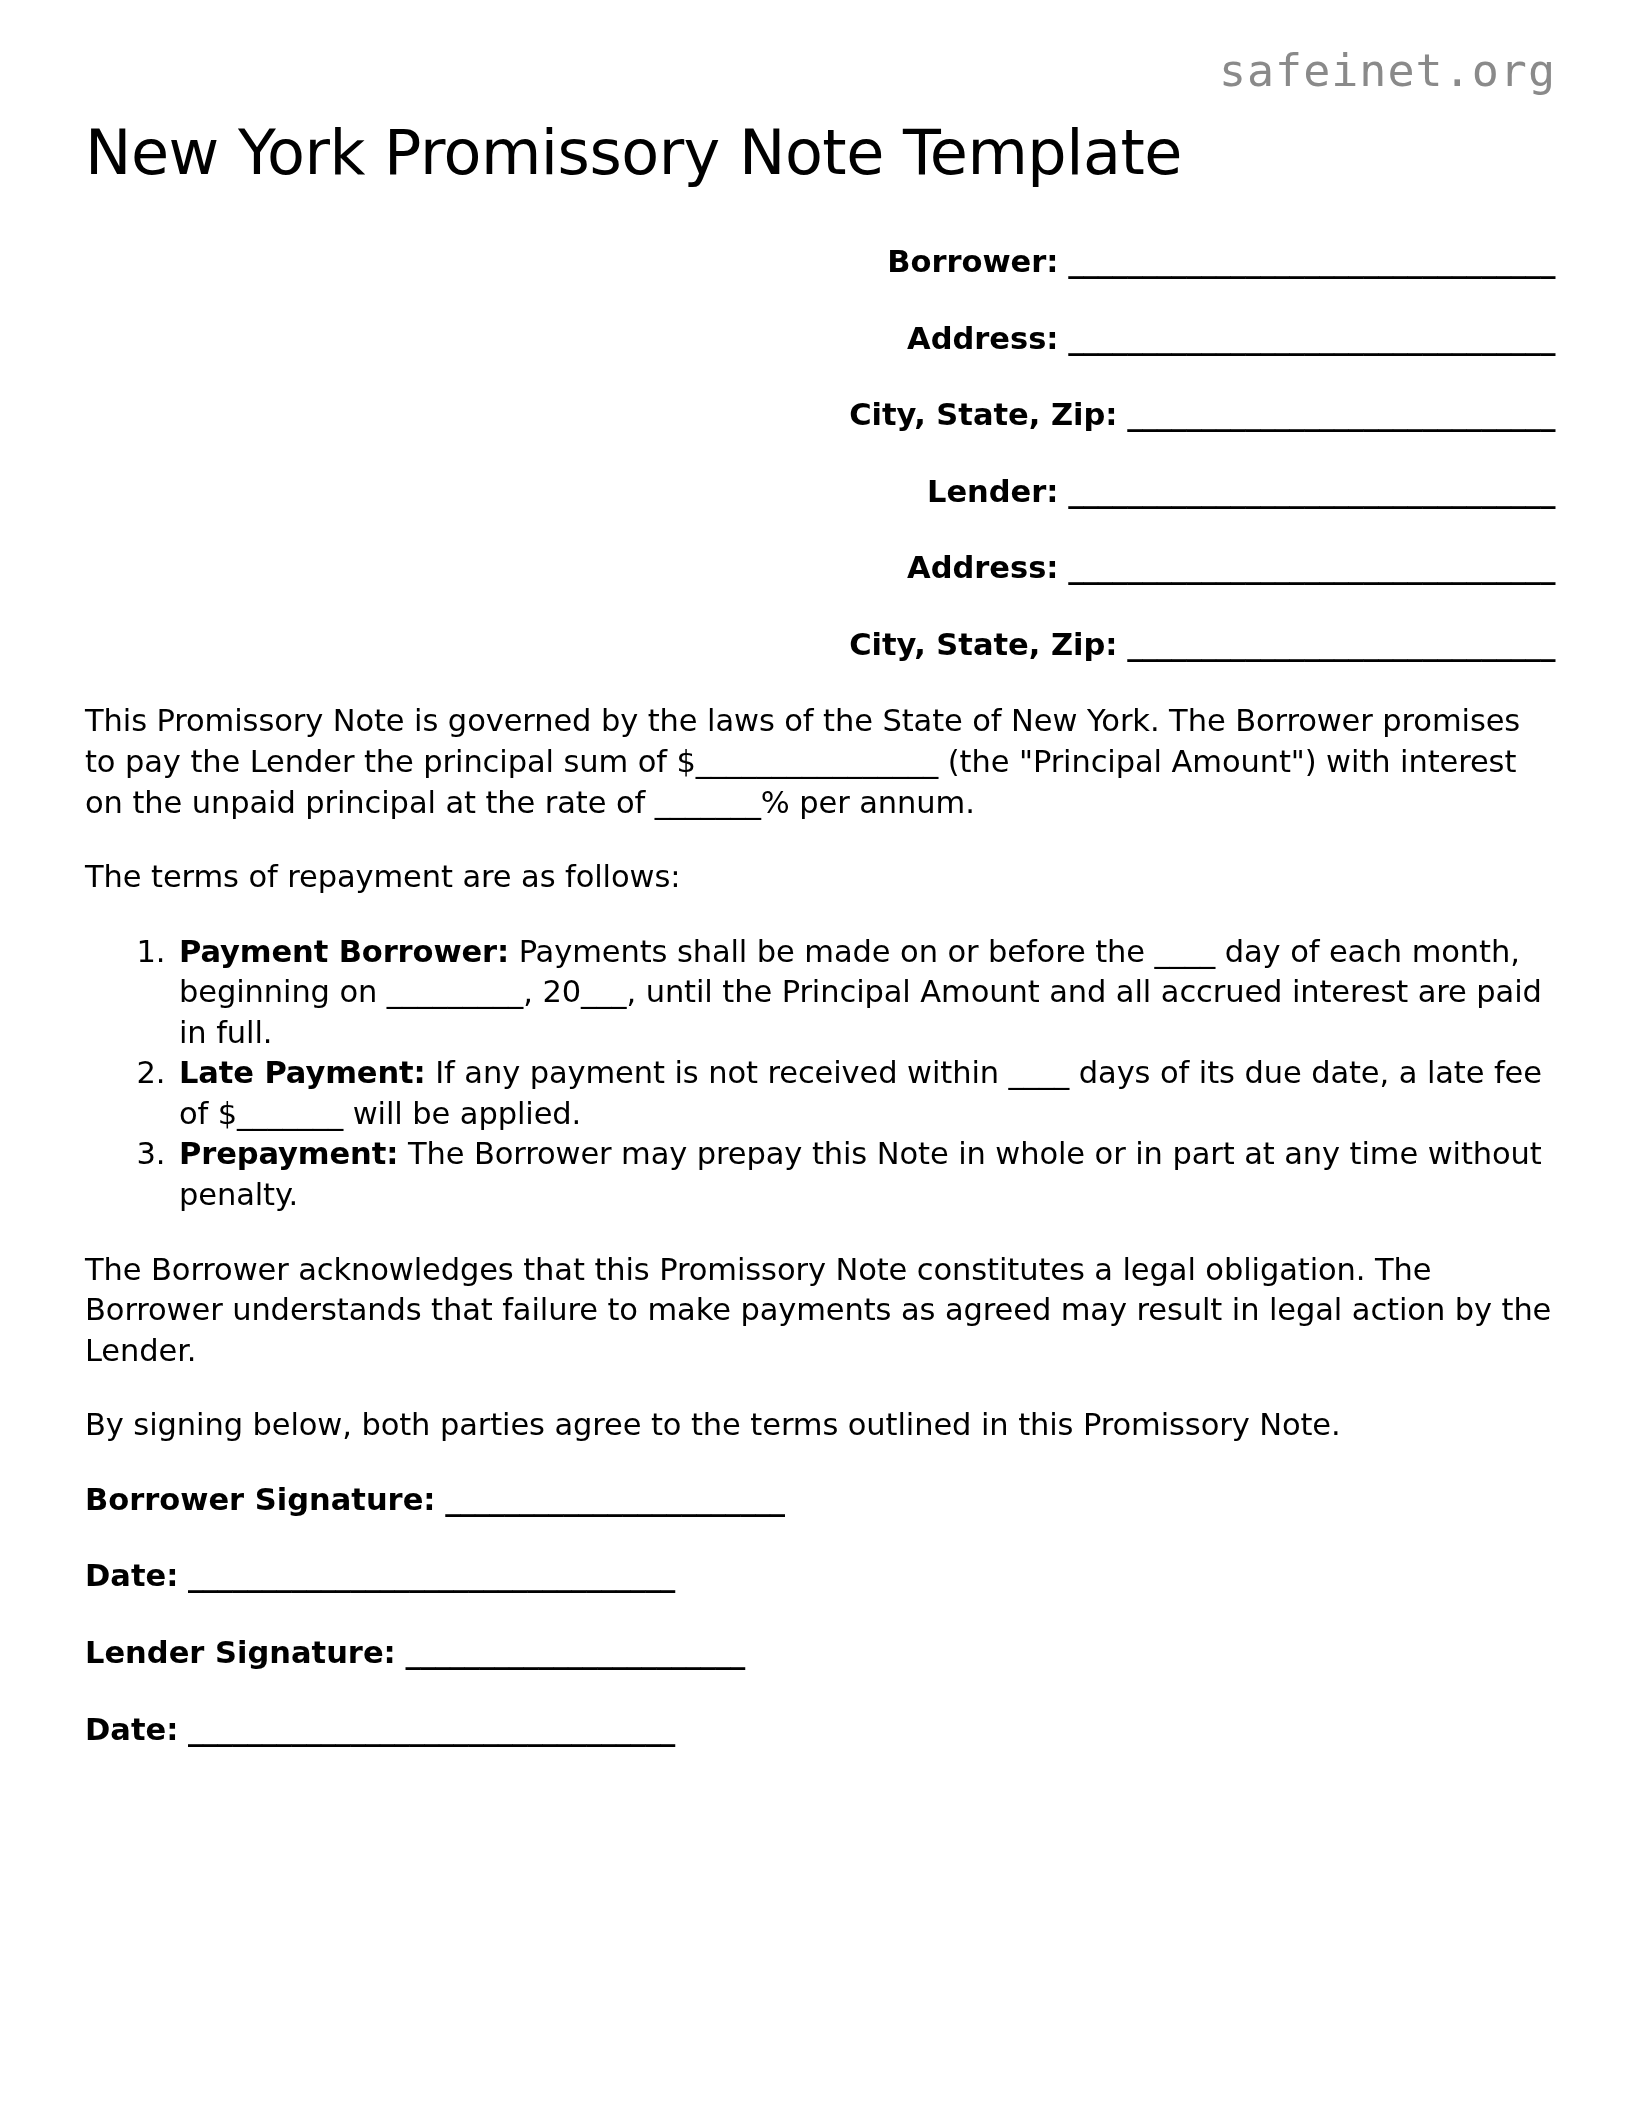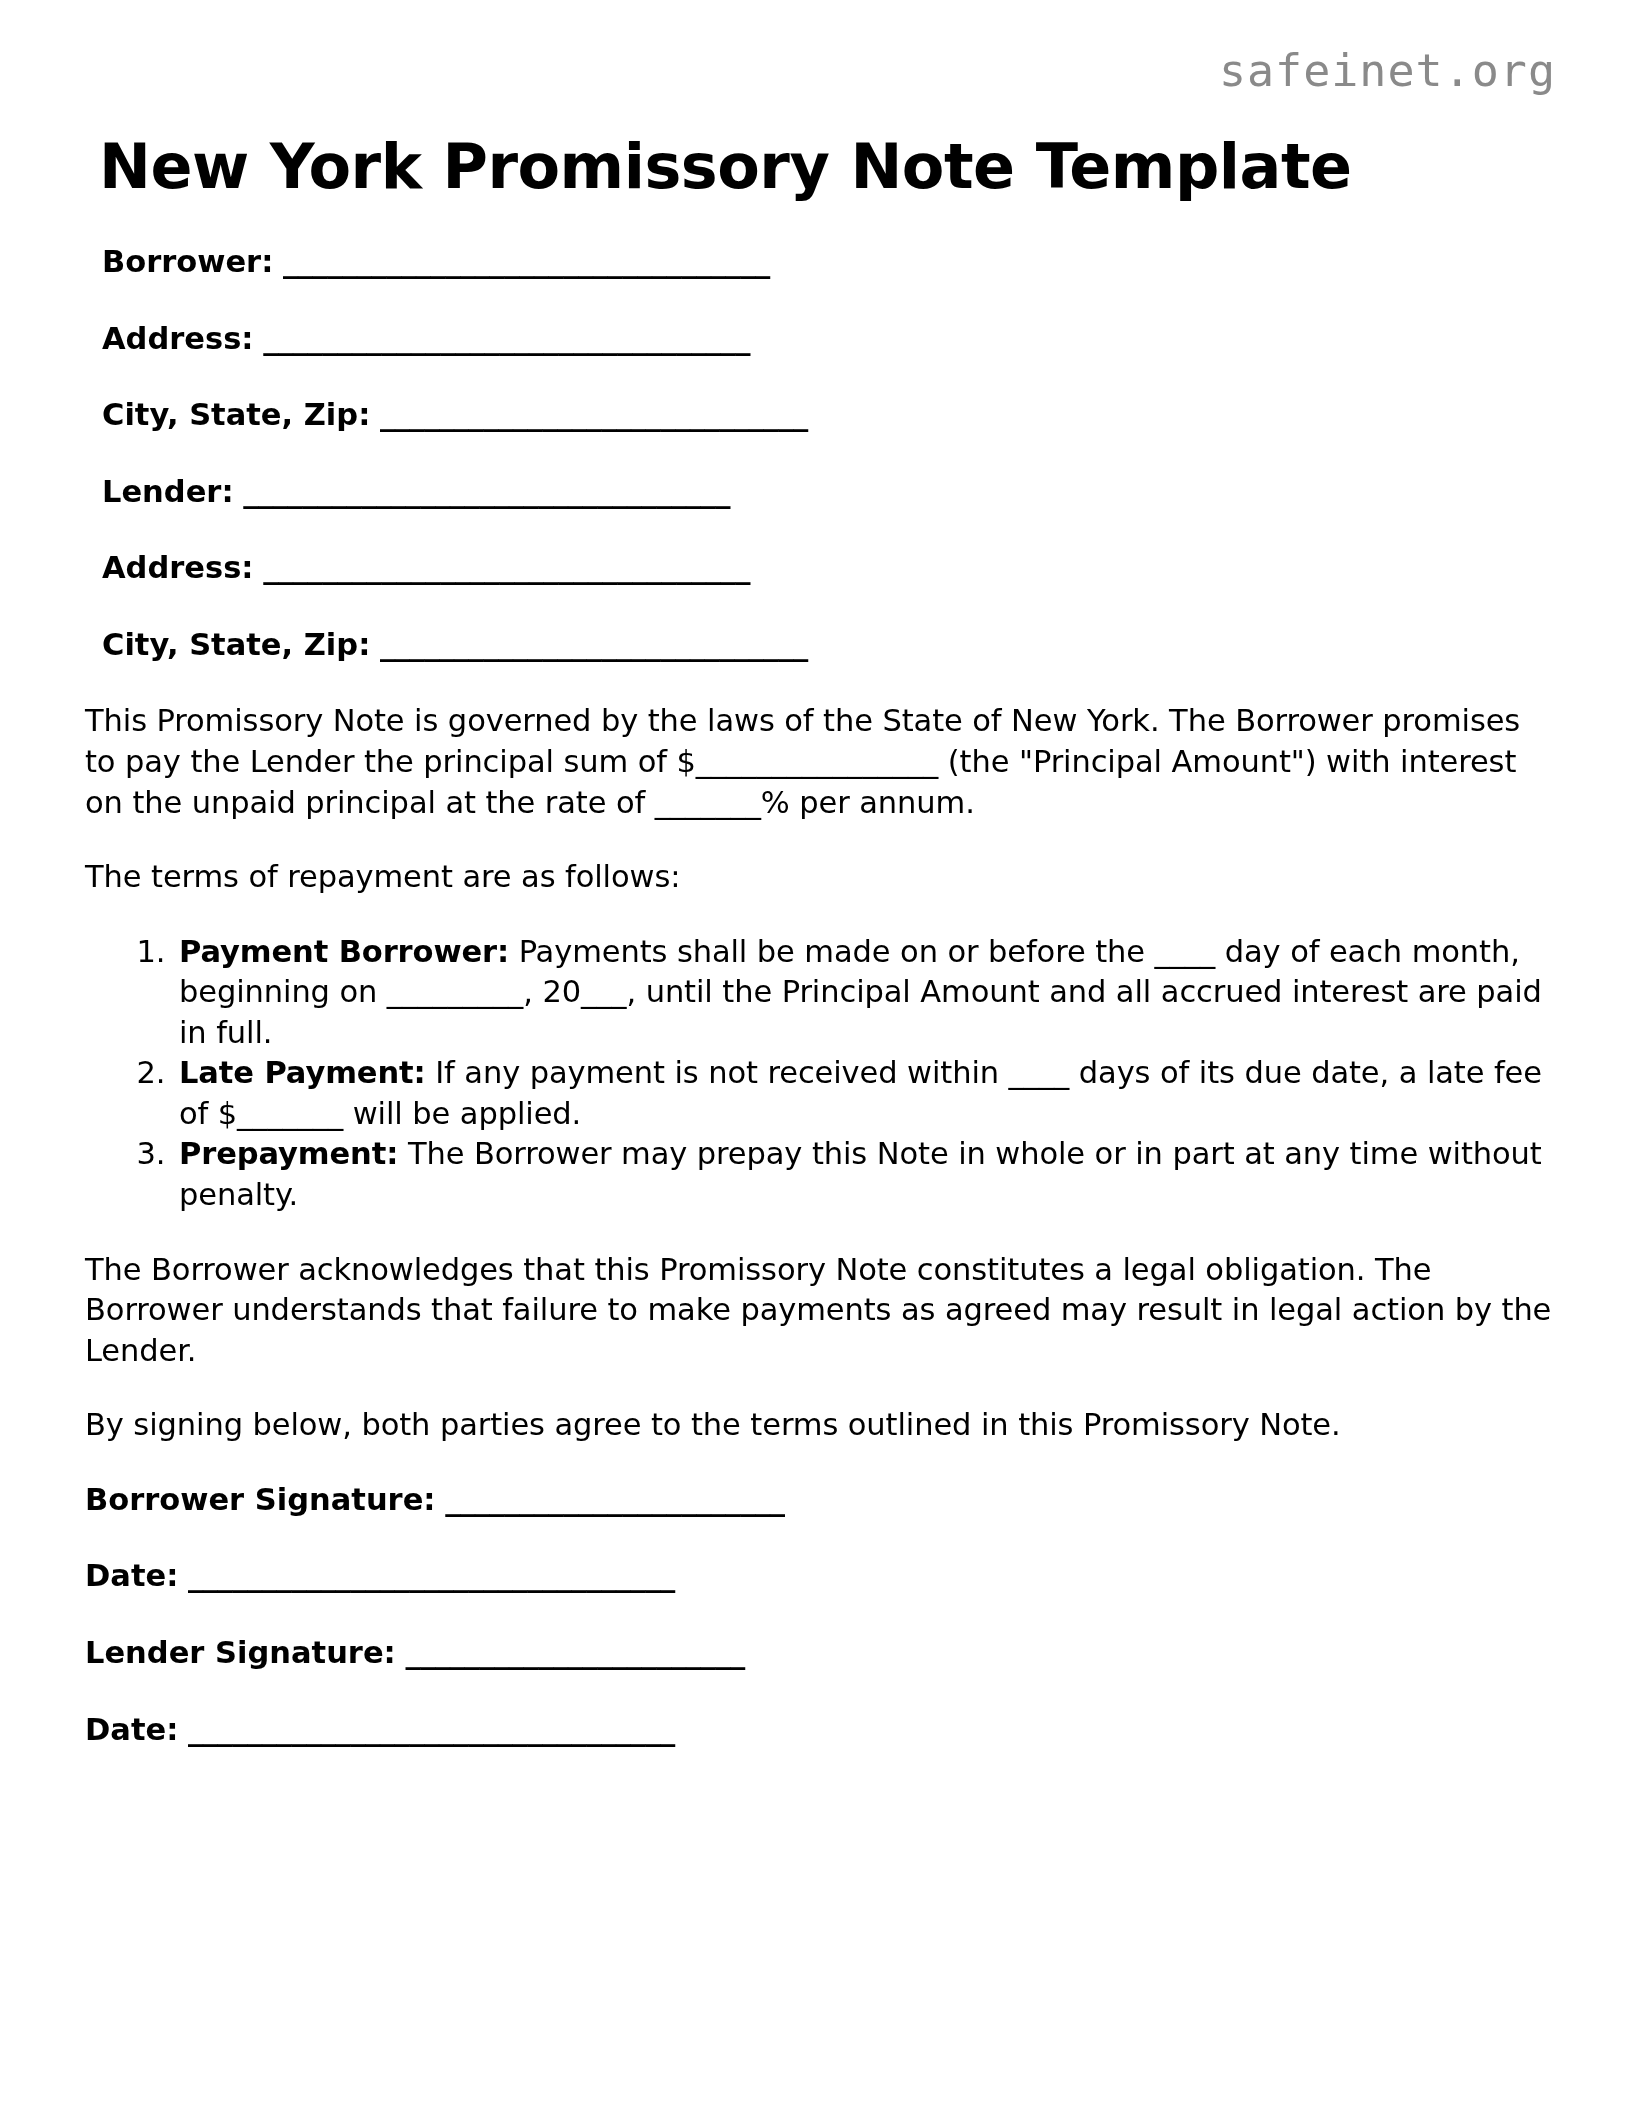--- a/index.html
+++ b/index.html
@@ -38,23 +38,23 @@
     line-height: 1;
     white-space: nowrap;
     user-select: none;
   }
 
   
   .doc-title {
     position: absolute;
     left: 85px;
     top: 108px;
-    margin: 14px;
+    margin: 0;
     font-size: 62px;
-    font-weight: 700;
+    font-weight: 400;
     letter-spacing: -0.5px;
     line-height: 1.05;
     white-space: nowrap;
   }
 
   
   .content {
     position: absolute;
     left: 85px;
     top: 230px;
@@ -62,24 +62,25 @@
   }
 
   p.para {
     margin: 0 0 34px 0;
     font-size: 30.5px;
     line-height: 1.33;
     letter-spacing: -0.1px;
   }
 
   .field-row {
-    margin: 0 0 36px 17px;
-    font-size: 30.5px;
-    line-height: 1.33;
-    white-space: nowrap;
+    margin: 0 0 36px 4px;
+    font-size: 30.5px;
+    line-height: 1.33;
+    white-space: nowrap;
+    text-align: right;
   }
   .field-label {
     font-weight: 700;
   }
   .blank-bold {
     font-weight: 700;
     letter-spacing: -0.5px;
   }
 
   .and-row {

